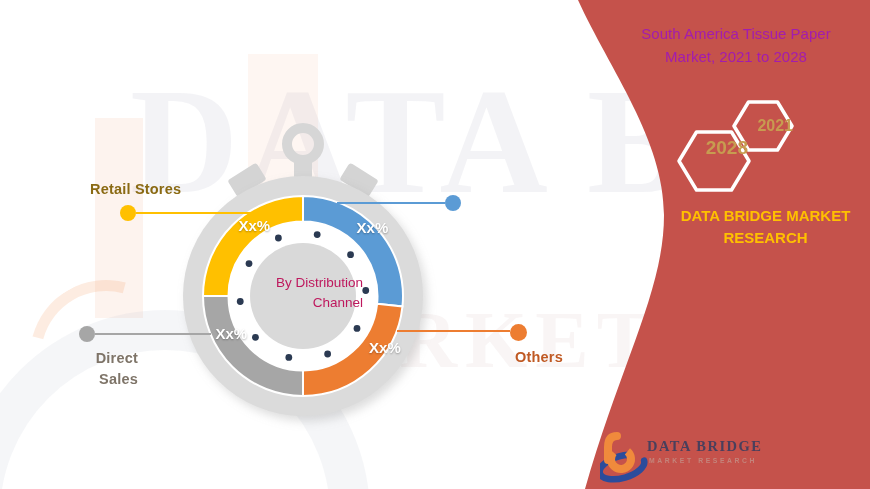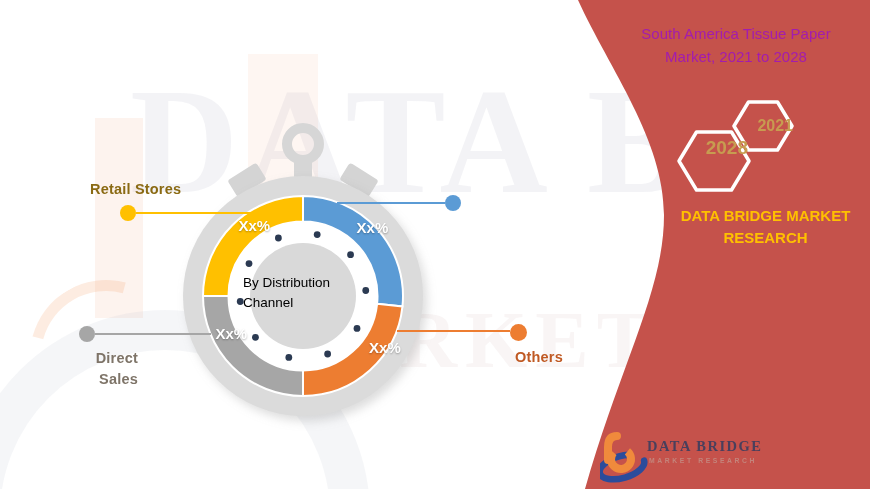--- a/index.html
+++ b/index.html
@@ -17,21 +17,21 @@
   .wm-ring-orange{left:30px;top:280px;width:130px;height:130px;border:11px solid transparent;border-top-color:rgba(242,150,90,0.18);border-radius:50%;transform:rotate(-30deg);}
   
   .page-title{
     position:absolute;left:55px;top:30px;width:510px;z-index:2;
     font-size:15.5px;font-weight:600;line-height:1.5;text-align:center;white-space:pre-line;
   }
   
   #watch-svg{position:absolute;left:0;top:0;z-index:1;}
   .center-label{
     position:absolute;left:243px;top:273px;width:120px;z-index:2;
-    font-size:13.5px;line-height:1.5;color:#000000;text-align:left;white-space:pre-line;
+    font-size:13.5px;line-height:1.5;color:#be185d;text-align:right;white-space:pre-line;
   }
   .seg-label{
     position:absolute;width:50px;z-index:3;text-align:right;
     color:#fff;font-size:15px;font-weight:bold;text-shadow:0 1px 2px rgba(0,0,0,0.3);
   }
   
   .callout-line{position:absolute;height:1.6px;z-index:2;}
   .callout-dot{position:absolute;width:16px;height:16px;border-radius:50%;z-index:2;}
   .callout-label{position:absolute;z-index:2;font-size:14.5px;font-weight:600;letter-spacing:0.2px;line-height:1.45;}
   

